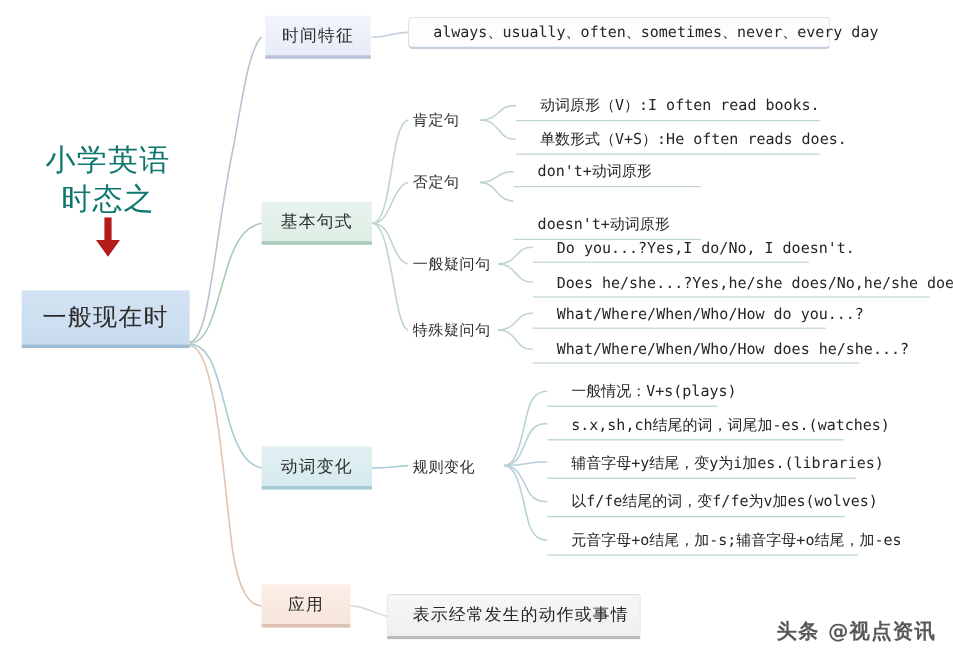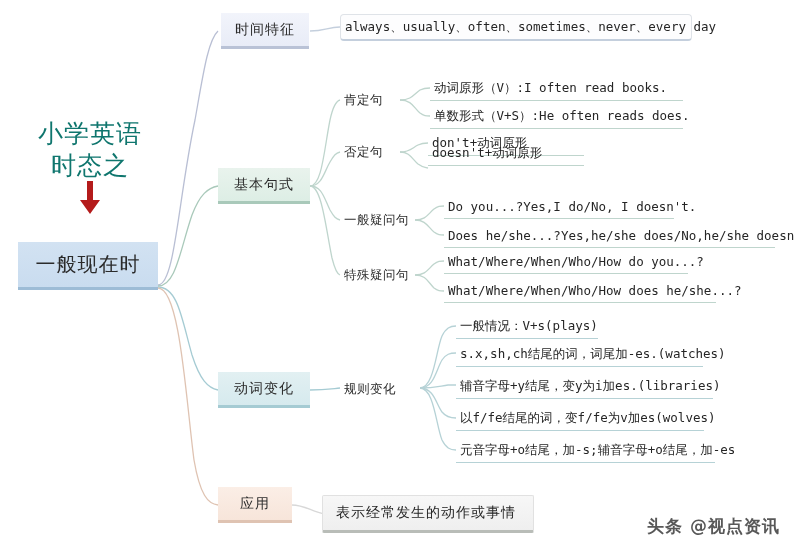--- a/index.html
+++ b/index.html
@@ -78,21 +78,21 @@
     white-space: nowrap;
     letter-spacing: 0.5px;
   }
 
   
   .leaf {
     position: absolute;
     height: 24px;
     display: flex;
     align-items: center;
-    padding: 0 8px 0 4px;
+    padding: 0 8px 0 20px;
     font-size: 12.5px;
     color: #252525;
     font-family: "DejaVu Sans Mono", monospace;
     white-space: nowrap;
     letter-spacing: 0px;
     border-bottom: 1.6px solid #c9d6d1;
     background: transparent;
   }
   .leaf.boxed {
     border: 1px solid #dfe3e8;
@@ -198,21 +198,21 @@
     <span>动词原形（V）:I often read books.</span>
   </div>
   <div class="leaf greenish" style="left:430px; top:105px; width:253px;">
     <span>单数形式（V+S）:He often reads does.</span>
   </div>
 
   <div class="sublabel" style="left:344px; top:144px;">否定句</div>
   <div class="leaf greenish" style="left:428px; top:132px; width:156px;">
     <span>don't+动词原形</span>
   </div>
-  <div class="leaf greenish" style="left:428px; top:142px; width:156px;">
+  <div class="leaf greenish" style="left:428px; top:176px; width:156px;">
     <span>doesn't+动词原形</span>
   </div>
 
   <div class="sublabel" style="left:344px; top:212px;">一般疑问句</div>
   <div class="leaf greenish" style="left:444px; top:195px; width:230px;">
     <span>Do you...?Yes,I do/No, I doesn't.</span>
   </div>
   <div class="leaf greenish" style="left:444px; top:224px; width:331px;">
     <span>Does he/she...?Yes,he/she does/No,he/she doesn't.</span>
   </div>

